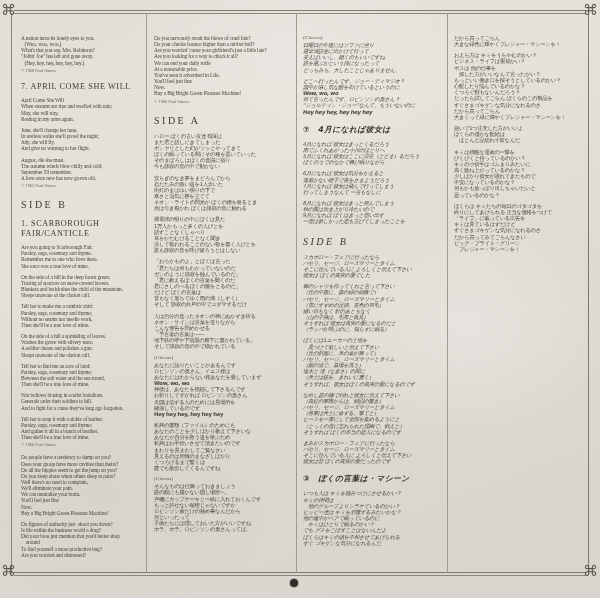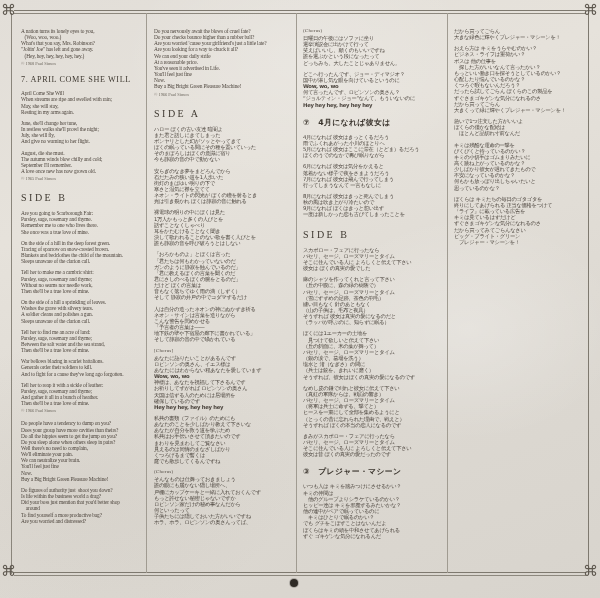--- a/index.html
+++ b/index.html
@@ -21,24 +21,24 @@
   .rule-bottom{top:572px;}
   .rule-v{position:absolute;top:13px;bottom:24px;width:0;border-left:1px solid #8a857b;}
   .rule-left{left:11px;}
   .rule-right{left:588px;border-left:1px solid #7e796f;box-shadow:2px 0 0 -1px #9a958b;}
   .colsep{position:absolute;top:13px;bottom:25px;width:0;border-left:1px solid #a09b91;}
   .sep1{left:146px;} .sep2{left:296px;} .sep3{left:447px;}
   .corner{position:absolute;font-family:"DejaVu Sans",sans-serif;font-size:15px;color:#5d574e;line-height:1;}
   .c-tl{left:1px;top:3px;} .c-tr{left:583px;top:3px;}
   .c-bl{left:1px;top:564px;} .c-br{left:583px;top:564px;}
   
-  .col{position:absolute;top:28px;height:547px;overflow:hidden;}
+  .col{position:absolute;top:35px;height:547px;overflow:hidden;}
   #col1{left:21px;width:122px;}
   #col2{left:154px;width:138px;}
-  #col3{left:303px;width:140px;}
+  #col3{left:303px;width:140px;font-style:italic;}
   #col4{left:454px;width:130px;}
   
   .stanza{margin:0 0 5px 0;color:#4e463e;}
   .line{white-space:pre-wrap;line-height:6.15px;min-height:6.15px;}
   .lang-en .line{font-size:5.4px;letter-spacing:-0.15px;}
   .lang-ja .line{font-family:"DejaVu Sans",sans-serif;font-size:5.3px;letter-spacing:-0.3px;color:#4b443d;}
   .em-line{font-weight:bold;color:#3e3831;}
   .copyright{font-size:4.4px;color:#6d675e;margin:-3px 0 7px 0;letter-spacing:0;}
   .song-heading{font-size:8.2px;letter-spacing:.6px;color:#3f3931;margin:9px 0 6px 0;}
   .song-heading .line{white-space:pre-wrap;line-height:9.5px;min-height:9.5px;font-size:8.2px;}
@@ -94,20 +94,23 @@
       <div class="line">And give no warning to her flight.</div>
     </div>
     <div class="stanza lang-en">
       <div class="line">August, die she must.</div>
       <div class="line">The autumn winds blow chilly and cold;</div>
       <div class="line">September I'll remember.</div>
       <div class="line">A love once new has now grown old.</div>
     </div>
     <div class="copyright">© 1965 Paul Simon</div>
     <div class="side-heading">SIDE  B</div>
+    <div class="song-heading">
+      <div class="line">1. SCARBOROUGH FAIR/CANTICLE</div>
+    </div>
     <div class="stanza lang-en">
       <div class="line">Are you going to Scarborough Fair:</div>
       <div class="line">Parsley, sage, rosemary and thyme.</div>
       <div class="line">Remember me to one who lives there.</div>
       <div class="line">She once was a true love of mine.</div>
     </div>
     <div class="stanza lang-en">
       <div class="line">On the side of a hill in the deep forest green.</div>
       <div class="line">Tracing of sparrow on snow-crested brown.</div>
       <div class="line">Blankets and bedclothes the child of the mountain.</div>
@@ -326,21 +329,21 @@
       <div class="line">ヒースを一束にして全部を集めるようにと</div>
       <div class="line">（とっくの昔に忘れられた理由で、戦えと）</div>
       <div class="line">そうすれば ぼくの本当の恋人になるのです</div>
     </div>
     <div class="stanza lang-ja">
       <div class="line">きみがスカボロー・フェアに行ったなら</div>
       <div class="line">パセリ、セージ、ローズマリーとタイム</div>
       <div class="line">そこに住んでいる人に よろしくと伝えて下さい</div>
       <div class="line">彼女は昔 ぼくの真実の愛だったのです</div>
     </div>
-    <div class="j-heading">③　プレジャー・マシーン</div>
+    <div class="j-heading">③　ぼくの言葉は・マシーン</div>
     <div class="stanza lang-ja">
       <div class="line">いつも人は キミを踏みつけにさせるかい？</div>
       <div class="line">キミの仲間は</div>
       <div class="line">　他のグループよりシラケているのかい？</div>
       <div class="line">ヒッピー達は キミを邪魔するみたいかな？</div>
       <div class="line">他の連中がペアで眠っているのに</div>
       <div class="line">　キミはひとりで眠るのかい？</div>
       <div class="line">でも グチをこぼすことはないんだよ</div>
       <div class="line">ぼくらはキミの頭を中和させてあげられる</div>
       <div class="line">すぐ ゴキゲンな気分になれるんだ</div>

